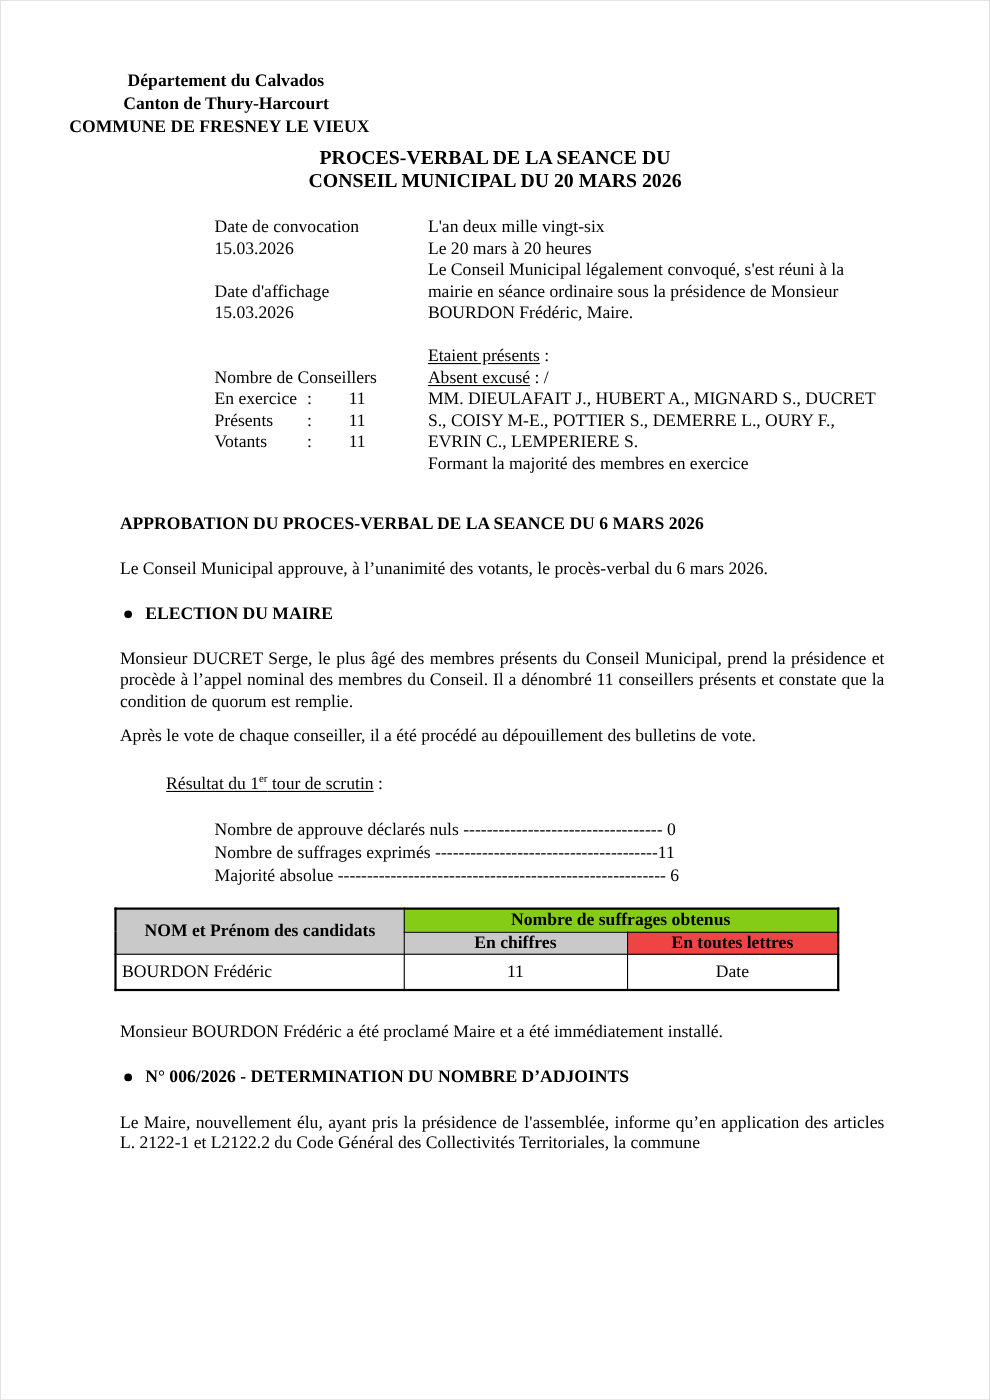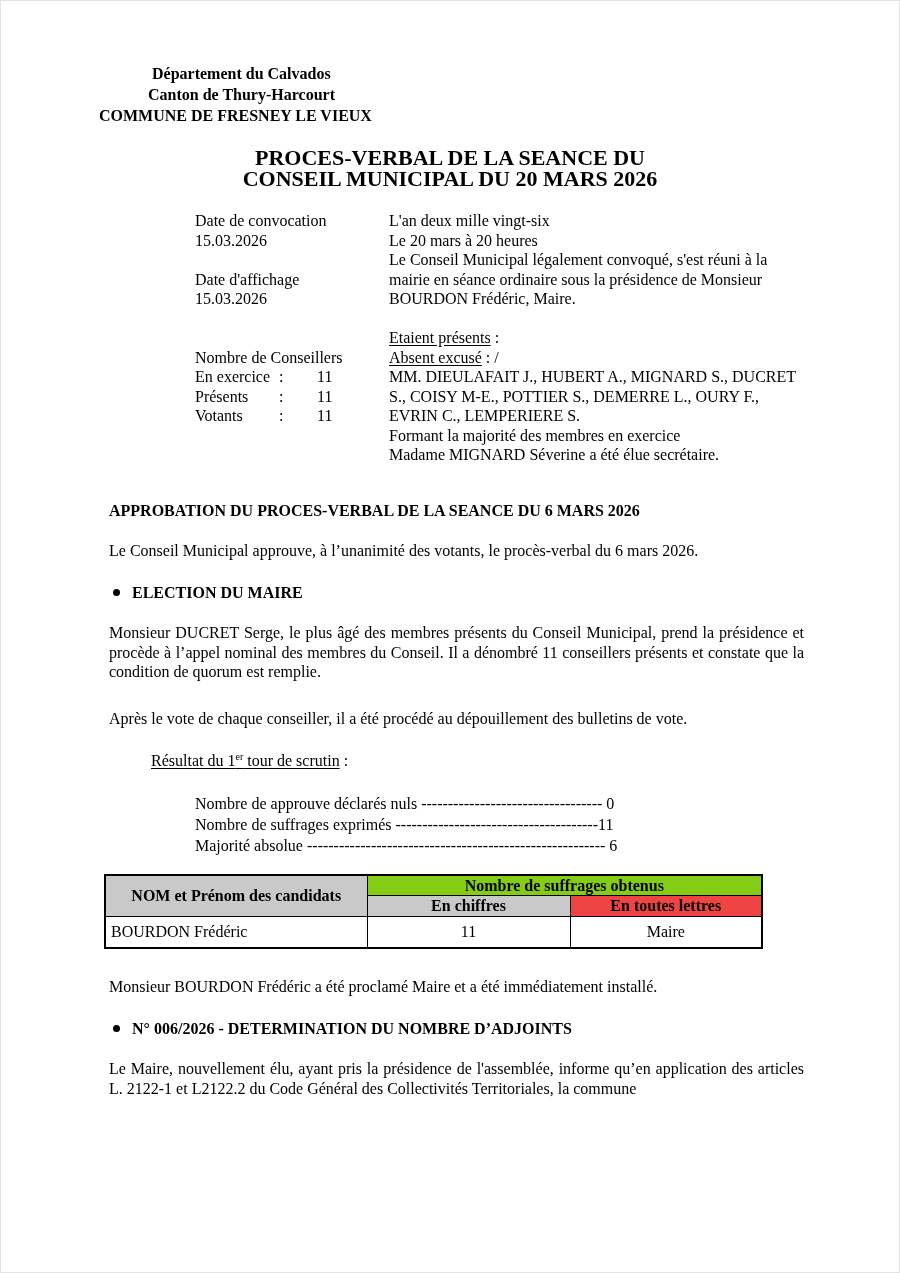--- a/index.html
+++ b/index.html
@@ -5,26 +5,26 @@
   * { margin:0; padding:0; box-sizing:border-box; }
   html,body { background:#ffffff; }
   body {
     width:900px; height:1273px;
     font-family:"Liberation Serif", serif;
     font-size:16px; color:#000;
   }
   .page { position:relative; width:900px; height:1273px; overflow:hidden; background:#fff; border:1px solid #e3e3e3; }
 
   
-  .letterhead { padding-top:62px; margin-left:98px; font-weight:bold; line-height:21px; }
+  .letterhead { padding-top:62px; margin-left:62px; font-weight:bold; line-height:21px; }
   .lh1 { padding-left:53px; }
   .lh2 { padding-left:49px; }
 
   
-  .title { margin-top:21px; text-align:center; font-weight:bold; font-size:22px; line-height:21px; }
+  .title { margin-top:7px; text-align:center; font-weight:bold; font-size:18px; line-height:21px; }
 
   
   .meta { margin:22px 97px 0 194px; display:flex; line-height:19.5px; }
   .meta-left { width:194px; flex:none; }
   .meta-right { flex:1; }
   .blank { height:19.5px; }
   .counter { display:flex; }
   .c-label { width:84px; flex:none; }
   .c-colon { width:14px; flex:none; }
   .c-val { margin-left:24px; }
@@ -39,21 +39,21 @@
   .resultat { margin-left:42px; }
   sup { font-size:10px; vertical-align:super; line-height:0; }
 
   .scrutin { margin-left:86px; line-height:21px; }
 
   table.results { border-collapse:collapse; margin:18px 0 0 -5px; width:657px; table-layout:fixed; border:2px solid #000; }
   .results td { border:1px solid #000; }
   .results .th { font-weight:bold; text-align:center; height:20px; vertical-align:middle; }
   .results .name { padding-left:5px; height:32px; }
   .results .num { text-align:center; height:22px; } .mt21{margin-top:21px} .mt22{margin-top:22px}
-  .mt23{margin-top:23px} .mt27{margin-top:27px} .mt28{margin-top:28px}
+  .mt23{margin-top:23px} .mt27{margin-top:12px} .mt28{margin-top:28px}
   .mt36{margin-top:36px}
 </style>
 </head>
 <body>
 
 <div class="page">
 
   <header class="letterhead">
     <div class="lh1">Département du Calvados</div>
     <div class="lh2">Canton de Thury-Harcourt</div>
@@ -93,21 +93,20 @@
     </div>
     <div class="meta-right">
       <div>L'an deux mille vingt-six</div>
       <div>Le 20 mars à 20 heures</div>
       <div>Le Conseil Municipal légalement convoqué, s'est réuni à la mairie en séance ordinaire sous la présidence de Monsieur BOURDON Frédéric, Maire.</div>
       <div class="blank"></div>
       <div><span class="u">Etaient présents</span><span> :</span></div>
       <div><span class="u">Absent excusé</span><span> : /</span></div>
       <div>MM. DIEULAFAIT J., HUBERT A., MIGNARD S., DUCRET S., COISY M-E., POTTIER S., DEMERRE L., OURY F., EVRIN C., LEMPERIERE S.</div>
       <div>Formant la majorité des membres en exercice</div>
-      <div>Madame MIGNARD Séverine a été élue secrétaire.</div>
     </div>
   </section>
 
   <main class="content">
 
     <div class="sec-heading mt36">APPROBATION DU PROCES-VERBAL DE LA SEANCE DU 6 MARS 2026</div>
     <p class="mt21">Le Conseil Municipal approuve, à l’unanimité des votants, le procès-verbal du 6 mars 2026.</p>
 
 
     <div class="bullet-row mt22">
@@ -139,21 +138,21 @@
           <td rowspan="2" class="th" style="background: rgb(201, 201, 201);">NOM et Prénom des candidats</td>
           <td colspan="2" class="th" style="background: #84cc16;">Nombre de suffrages obtenus</td>
         </tr>
         <tr>
           <td class="th" style="background: rgb(201, 201, 201);">En chiffres</td>
           <td class="th" style="background: #ef4444;">En toutes lettres</td>
         </tr>
         <tr>
           <td class="name">BOURDON Frédéric</td>
           <td class="num">11</td>
-          <td class="num">Maire</td>
+          <td class="num">Date</td>
         </tr>
       </tbody>
     </table>
 
     <p class="mt28">Monsieur BOURDON Frédéric a été proclamé Maire et a été immédiatement installé.</p>
 
     <div class="bullet-row mt22">
       <span class="bullet"></span>
       <span class="sec-heading">N° 006/2026 - DETERMINATION DU NOMBRE D’ADJOINTS</span>
     </div>

